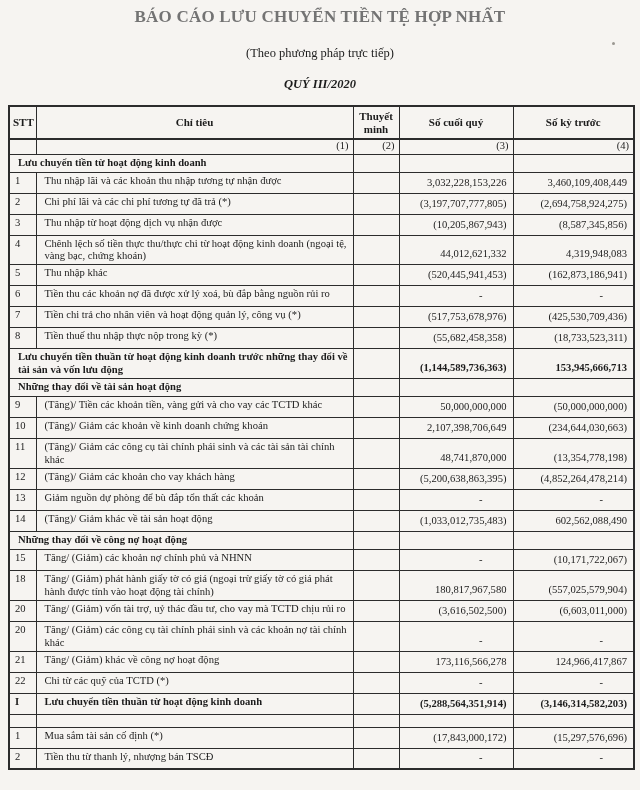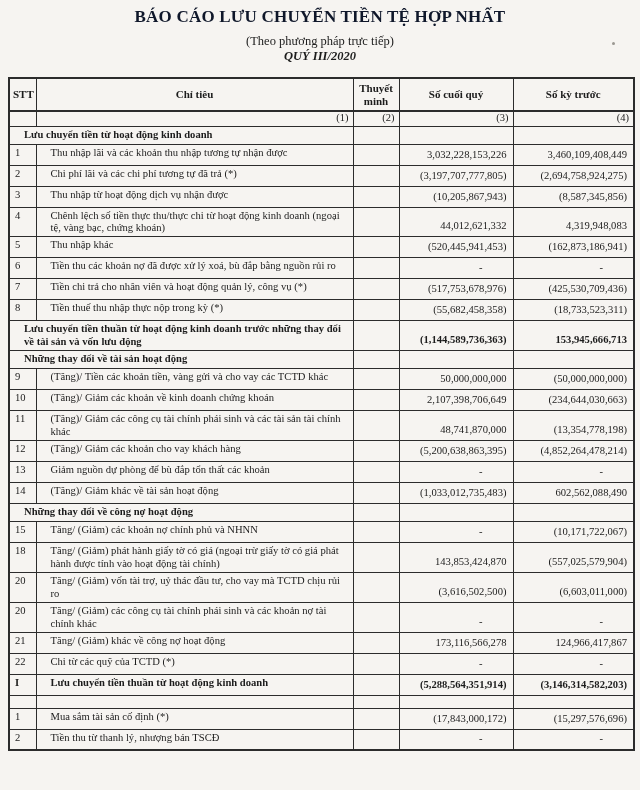--- a/index.html
+++ b/index.html
@@ -7,24 +7,24 @@
     width: 640px; height: 790px;
     background: #f6f4f1;
     font-family: "Liberation Serif", "DejaVu Serif", serif;
     color: #1c1c1c;
     overflow: hidden;
     position: relative;
   }
   header { text-align: center; padding-top: 7px; }
   h1 {
     font-size: 17px; font-weight: bold; letter-spacing: 0.2px;
-    color: #0f172a;
-  }
-  .sub { font-size: 12.5px; margin-top: 7px; }
-  .period { font-size: 12.5px; font-weight: bold; font-style: italic; margin-top: 0; }
+    color: #737373;
+  }
+  .sub { font-size: 12.5px; margin-top: 19px; }
+  .period { font-size: 12.5px; font-weight: bold; font-style: italic; margin-top: 16px; }
   .speck {
     position: absolute; left: 612px; top: 42px;
     width: 3px; height: 3px; border-radius: 50%; background: #9a9791;
   }
   table {
     border-collapse: collapse; table-layout: fixed;
     width: 625px; margin: 13px 0 0 8px;
     border: 2px solid #2c2c2c;
   }
   th, td { border: 1px solid #2c2c2c; }
@@ -35,21 +35,21 @@
   thead tr.main-h th { height: 33px; border-bottom-width: 2px; }
   thead tr.colnum th {
     font-weight: normal; font-size: 10.5px; text-align: right;
     height: 15px; padding: 0 4px 1px 0;
   }
   tbody tr { height: 21px; }
   tbody tr.section-tr { height: 18px; }
   tbody tr.spacer-tr { height: 13px; }
   td { font-size: 10.6px; line-height: 1.22; }
   td.stt { text-align: left; vertical-align: top; padding: 2px 2px 1px 5px; }
-  td.lbl { text-align: left; vertical-align: top; padding: 2px 5px 1px 14px; margin-top: 32px; }
+  td.lbl { text-align: left; vertical-align: top; padding: 2px 5px 1px 8px; margin-top: 32px; }
   td.note { }
   td.num {
     text-align: right; vertical-align: bottom;
     padding: 1px 6px 3px 1px; white-space: nowrap;
   }
   td.num.dash { padding-right: 30px; }
   .bold { font-weight: bold; }
 </style>
 </head>
 <body>
@@ -213,21 +213,21 @@
         <td class="stt">15</td>
         <td class="lbl">Tăng/ (Giảm) các khoản nợ chính phủ và NHNN</td>
         <td class="note"></td>
         <td class="num dash">-</td>
         <td class="num">(10,171,722,067)</td>
       </tr>
       <tr>
         <td class="stt">18</td>
         <td class="lbl">Tăng/ (Giảm) phát hành giấy tờ có giá (ngoại trừ giấy tờ có giá phát hành được tính vào hoạt động tài chính)</td>
         <td class="note"></td>
-        <td class="num">143,853,424,870</td>
+        <td class="num">180,817,967,580</td>
         <td class="num">(557,025,579,904)</td>
       </tr>
       <tr>
         <td class="stt">20</td>
         <td class="lbl">Tăng/ (Giảm) vốn tài trợ, uỷ thác đầu tư, cho vay mà TCTD chịu rủi ro</td>
         <td class="note"></td>
         <td class="num">(3,616,502,500)</td>
         <td class="num">(6,603,011,000)</td>
       </tr>
       <tr>

